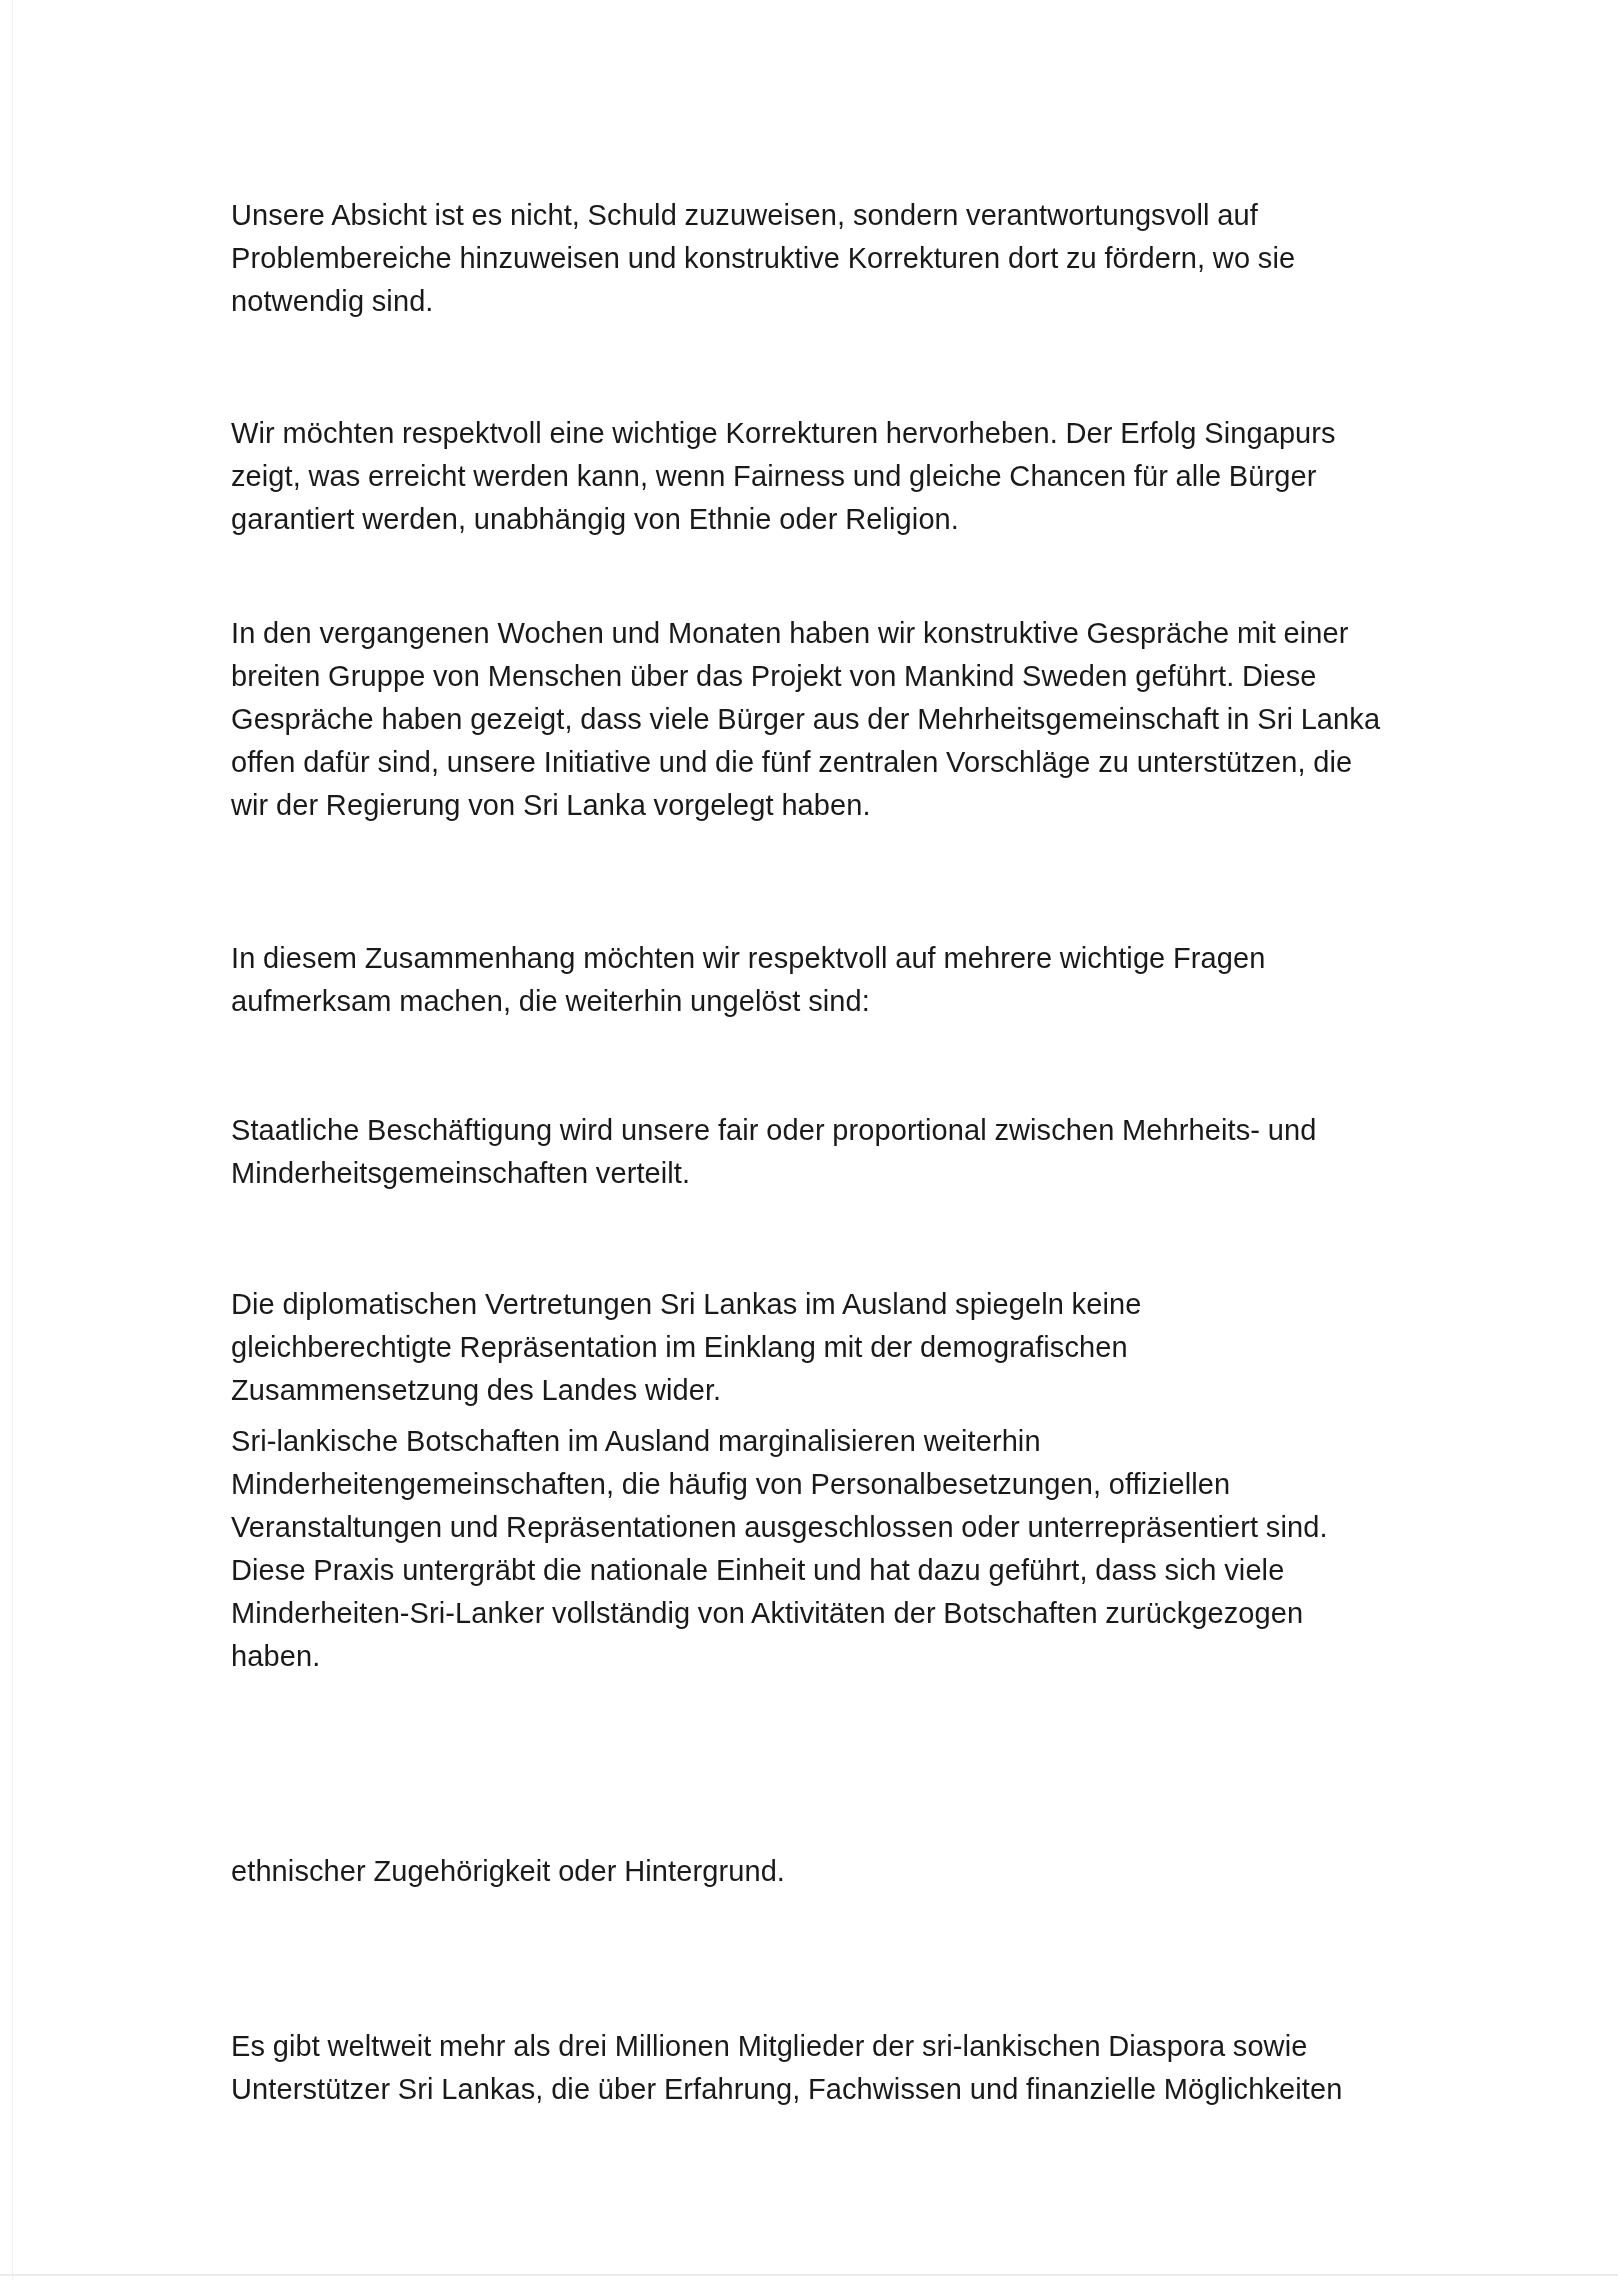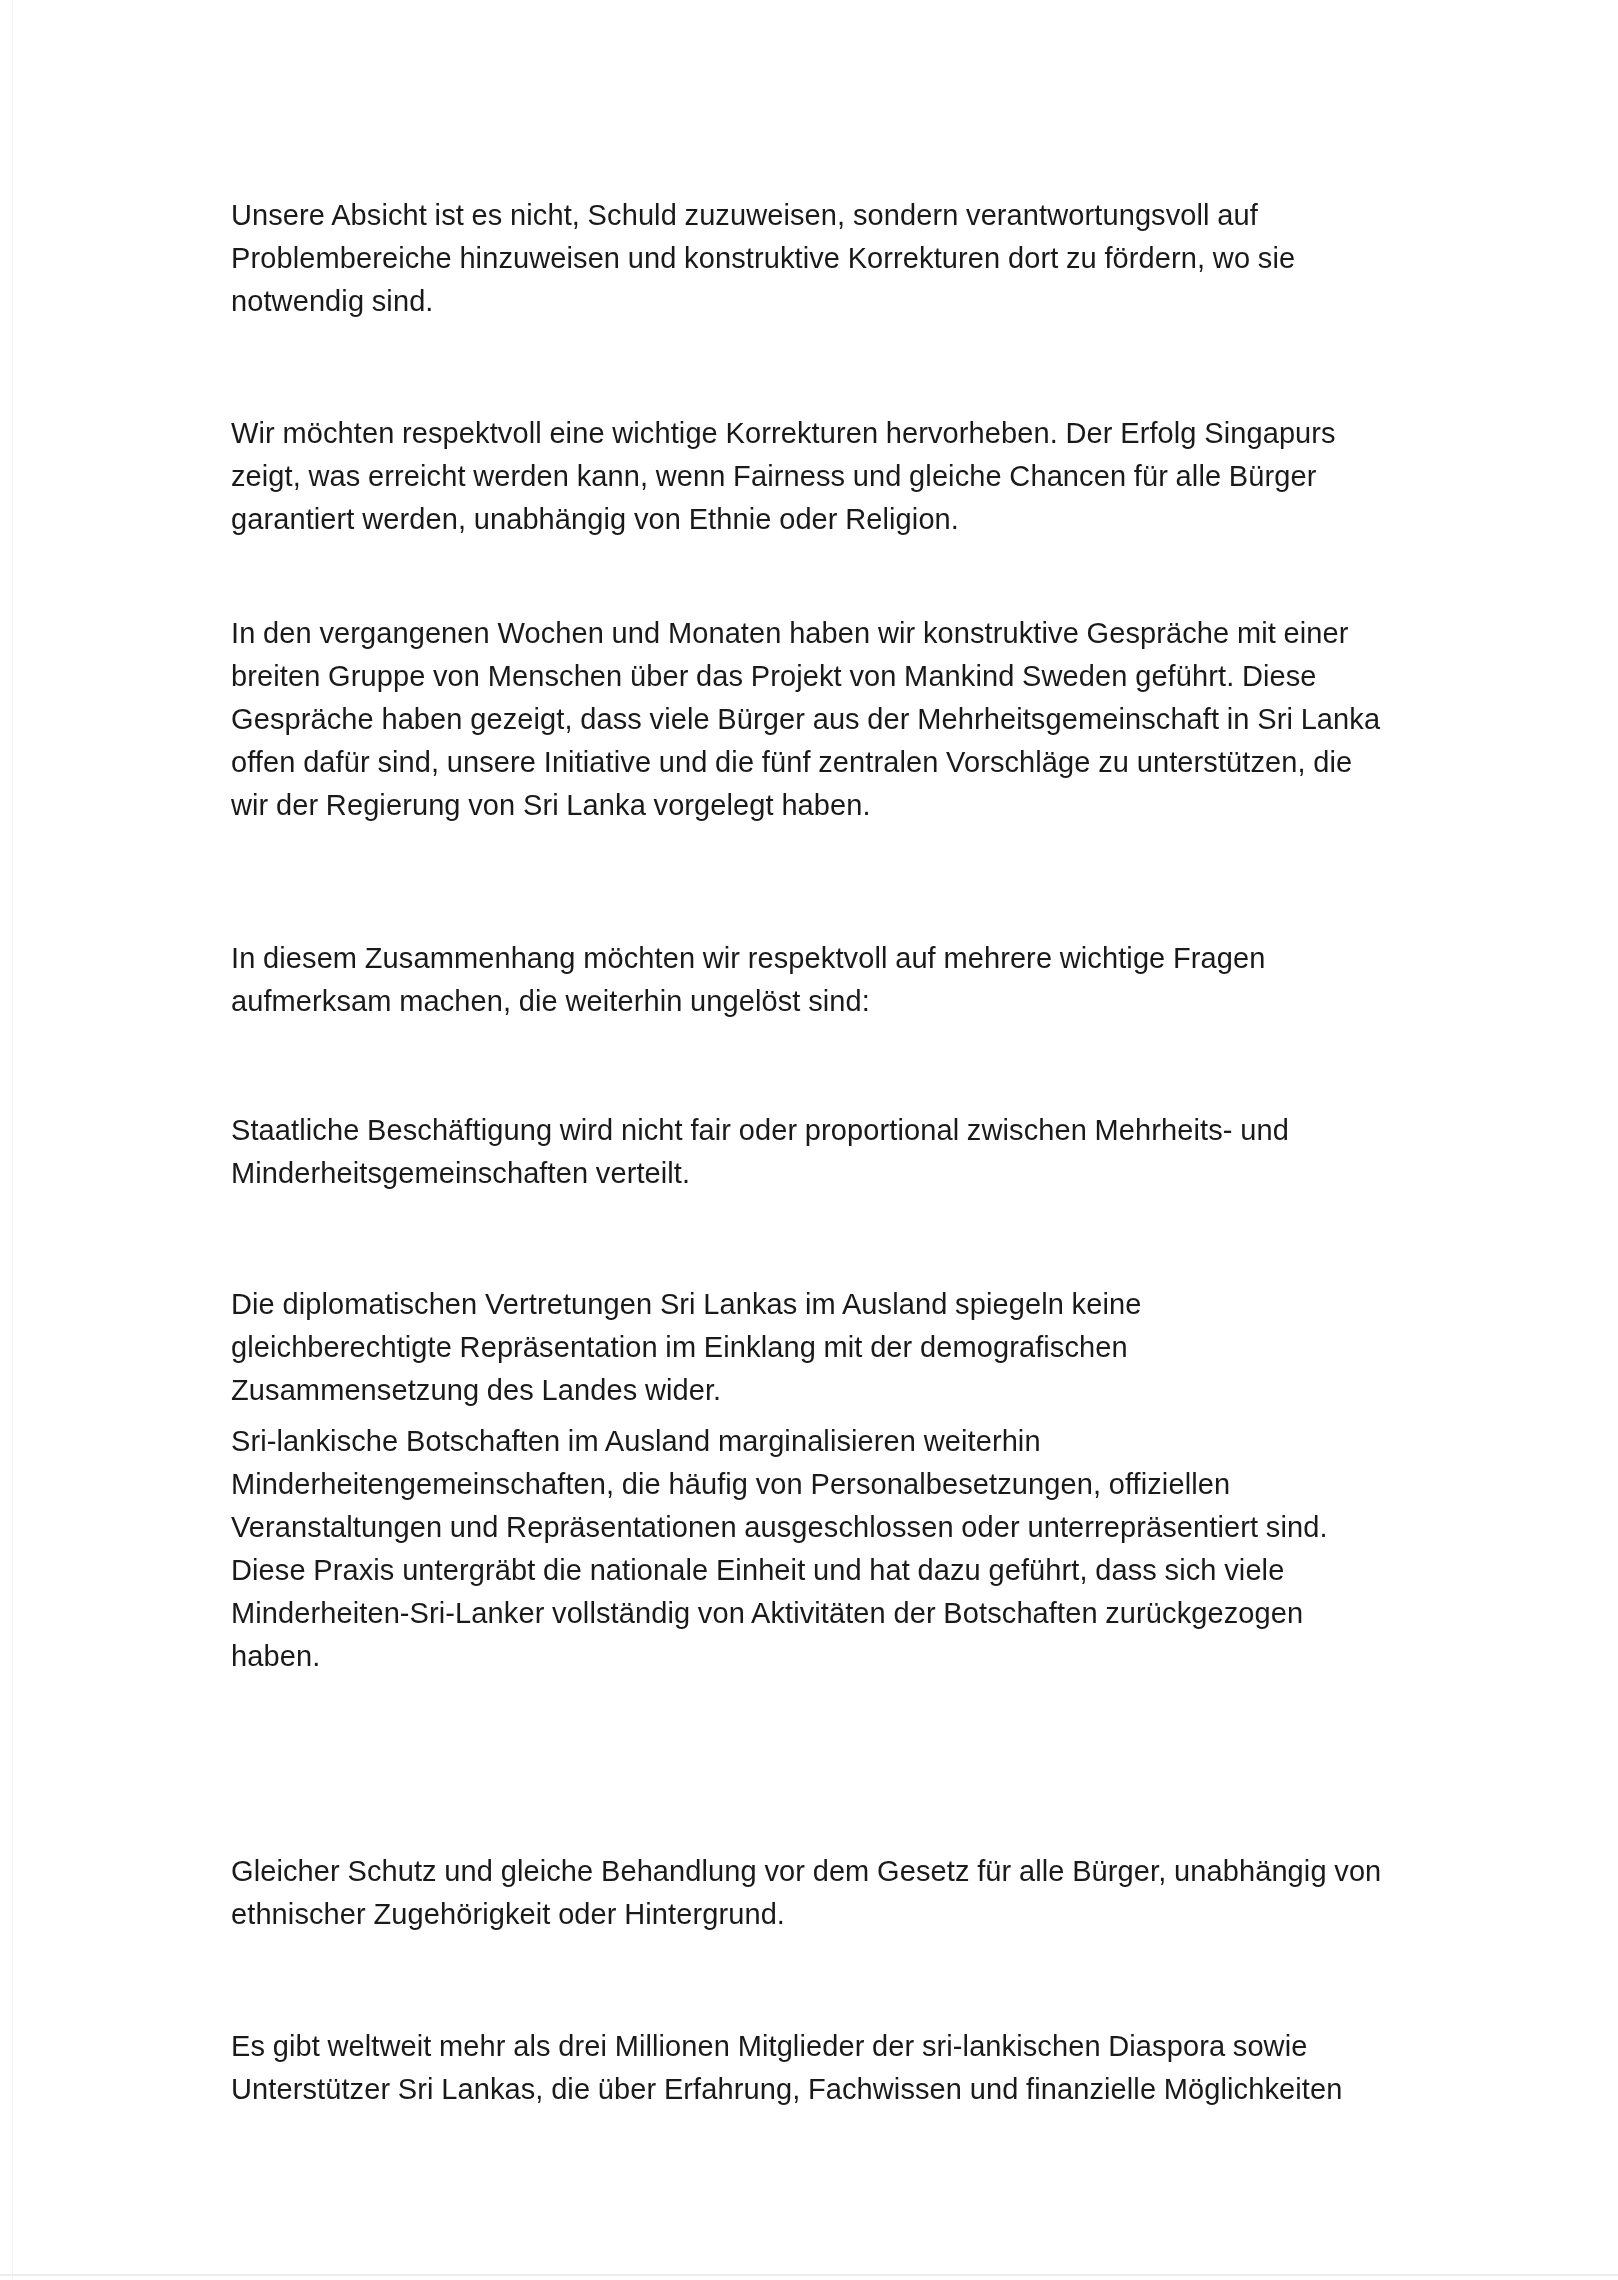--- a/index.html
+++ b/index.html
@@ -74,41 +74,40 @@
     <span class="line">offen dafür sind, unsere Initiative und die fünf zentralen Vorschläge zu unterstützen, die</span>
     <span class="line">wir der Regierung von Sri Lanka vorgelegt haben.</span>
   </p>
 
   <p class="para" style="top:919px">
     <span class="line">In diesem Zusammenhang möchten wir respektvoll auf mehrere wichtige Fragen</span>
     <span class="line">aufmerksam machen, die weiterhin ungelöst sind:</span>
   </p>
 
   <p class="para" style="top:1091px">
-    <span class="line">Staatliche Beschäftigung wird nicht fair oder proportional zwischen Mehrheits- und</span>
+    <span class="line">Staatliche Beschäftigung wird unsere fair oder proportional zwischen Mehrheits- und</span>
     <span class="line">Minderheitsgemeinschaften verteilt.</span>
   </p>
 
   <p class="para" style="top:1265px">
     <span class="line">Die diplomatischen Vertretungen Sri Lankas im Ausland spiegeln keine</span>
     <span class="line">gleichberechtigte Repräsentation im Einklang mit der demografischen</span>
     <span class="line">Zusammensetzung des Landes wider.</span>
   </p>
 
   <p class="para" style="top:1402px">
     <span class="line">Sri-lankische Botschaften im Ausland marginalisieren weiterhin</span>
     <span class="line">Minderheitengemeinschaften, die häufig von Personalbesetzungen, offiziellen</span>
     <span class="line">Veranstaltungen und Repräsentationen ausgeschlossen oder unterrepräsentiert sind.</span>
     <span class="line">Diese Praxis untergräbt die nationale Einheit und hat dazu geführt, dass sich viele</span>
     <span class="line">Minderheiten-Sri-Lanker vollständig von Aktivitäten der Botschaften zurückgezogen</span>
     <span class="line">haben.</span>
   </p>
 
   <p class="para" style="top:1832px">
-    <span class="line">Gleicher Schutz und gleiche Behandlung vor dem Gesetz für alle Bürger, unabhängig von</span>
     <span class="line">ethnischer Zugehörigkeit oder Hintergrund.</span>
   </p>
 
   <p class="para" style="top:2007px">
     <span class="line">Es gibt weltweit mehr als drei Millionen Mitglieder der sri-lankischen Diaspora sowie</span>
     <span class="line">Unterstützer Sri Lankas, die über Erfahrung, Fachwissen und finanzielle Möglichkeiten</span>
   </p>
 </div>
 
 

